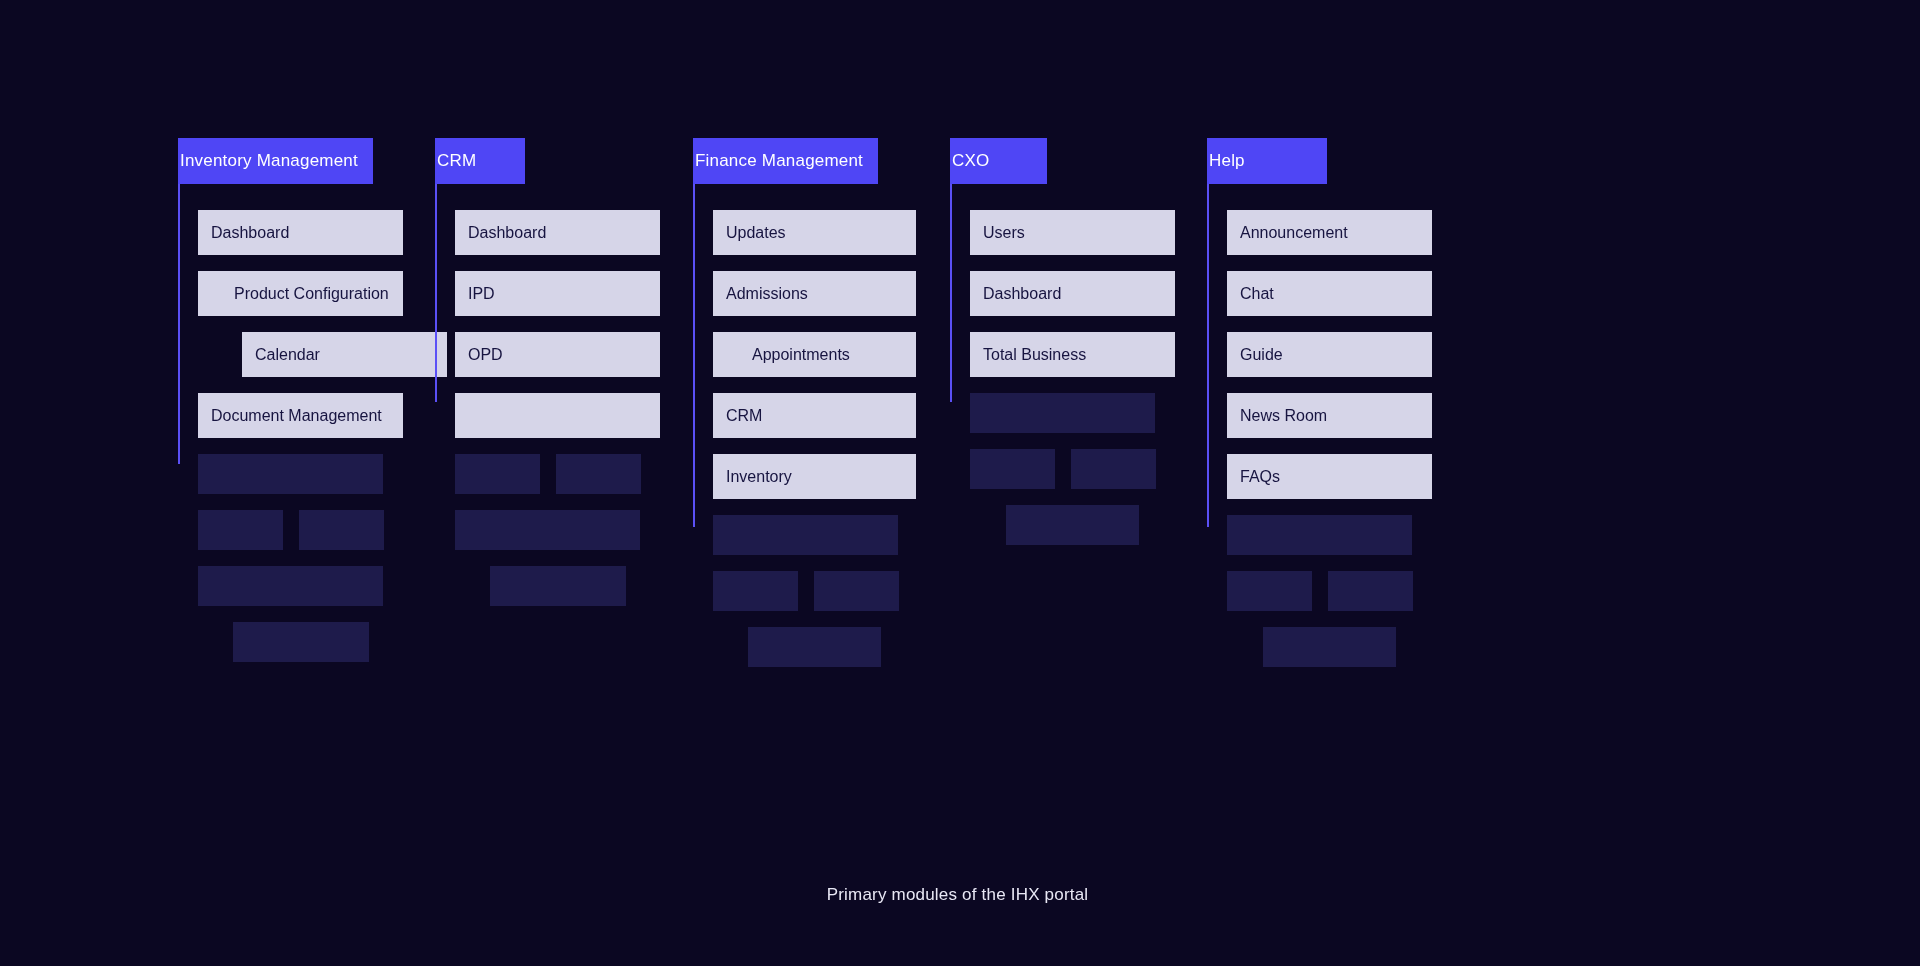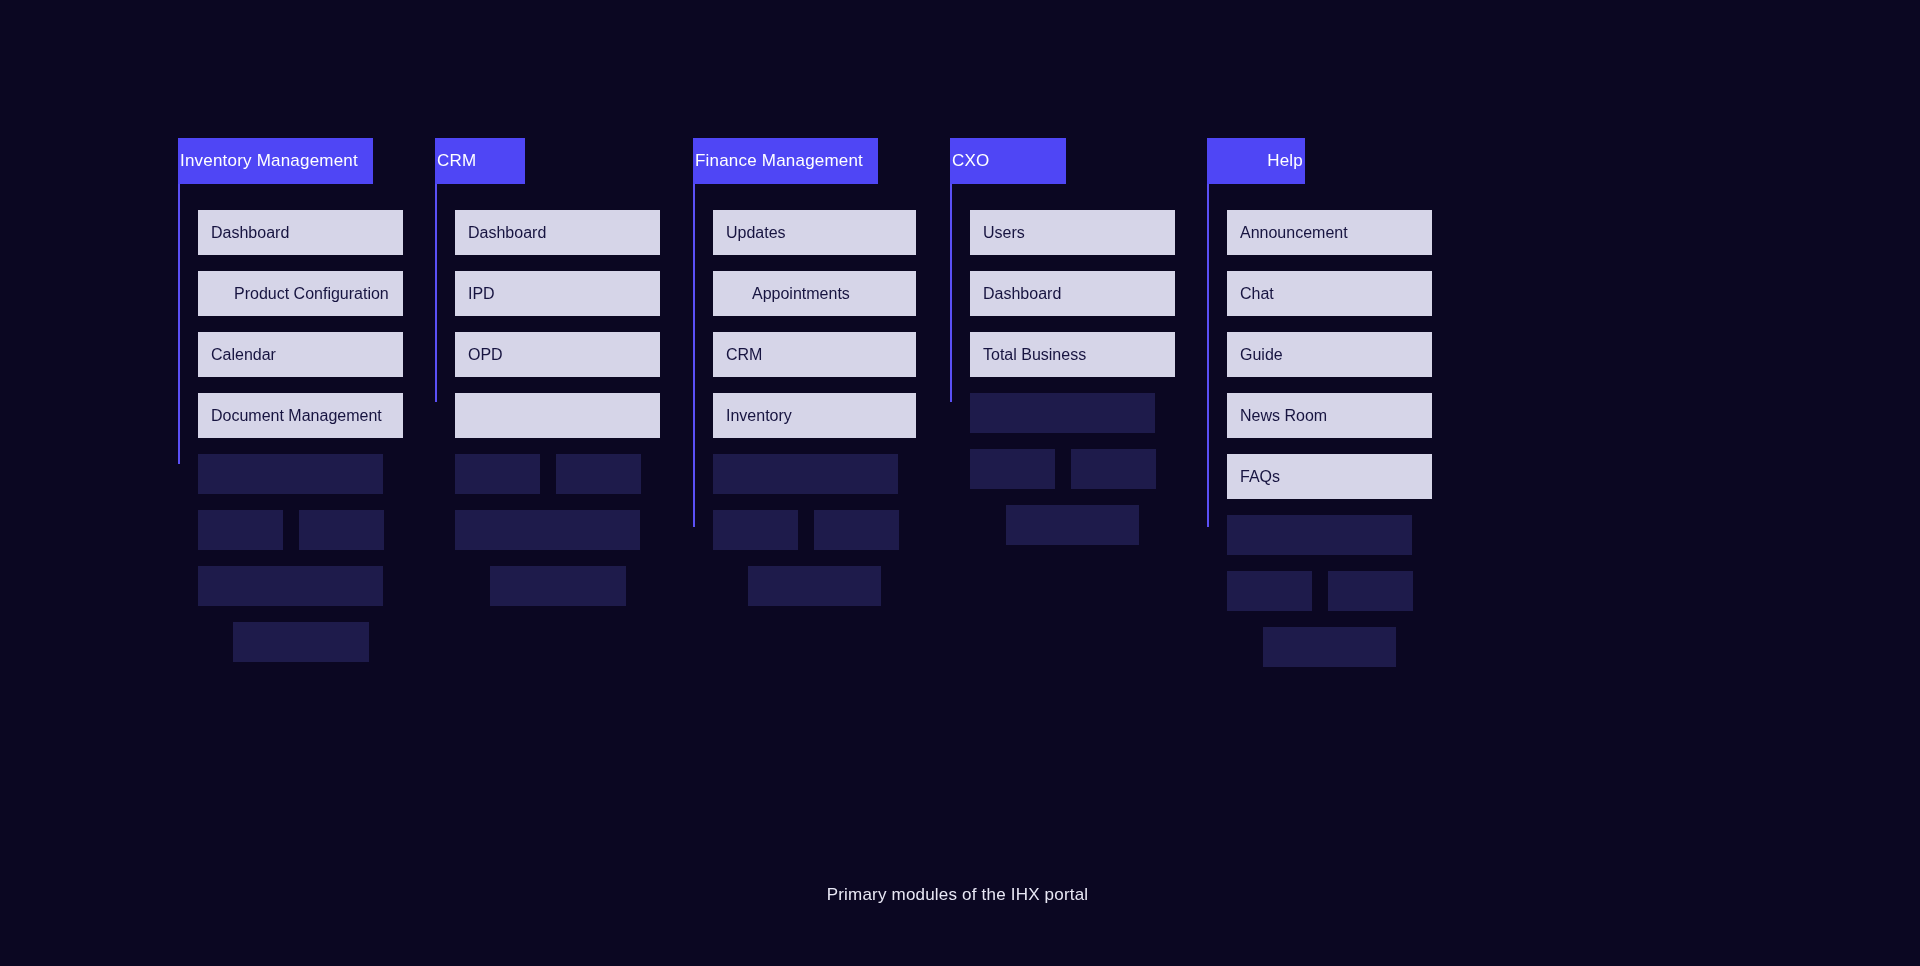--- a/index.html
+++ b/index.html
@@ -120,21 +120,21 @@
         <span>Inventory Management</span>
       </div>
       <div class="col-spine" style="height: 280px;"></div>
       <div class="col-items">
         <div class="item" style="width: 205px;">
           <span>Dashboard</span>
         </div>
         <div class="item" style="width: 205px; padding-left: 36px;">
           <span>Product Configuration</span>
         </div>
-        <div class="item" style="width: 205px;">
+        <div class="item" style="width: 205px; margin-left: 44px;">
           <span>Calendar</span>
         </div>
         <div class="item" style="width: 205px;">
           <span>Document Management</span>
         </div>
       </div>
       <div class="ph-group" style="width: 225px; margin-top: 14px;">
         <div class="ph" style="width: 185px; height: 40px;"></div>
         <div class="ph-row">
           <div class="ph" style="width: 85px; height: 40px;"></div>
@@ -178,20 +178,23 @@
     </div>
     <div class="column" style="left: 693px;">
       <div class="col-header" style="width: 185px;">
         <span>Finance Management</span>
       </div>
       <div class="col-spine" style="height: 343px;"></div>
       <div class="col-items">
         <div class="item" style="width: 203px;">
           <span>Updates</span>
         </div>
+        <div class="item" style="width: 203px;">
+          <span>Admissions</span>
+        </div>
         <div class="item" style="width: 203px; padding-left: 39px;">
           <span>Appointments</span>
         </div>
         <div class="item" style="width: 203px;">
           <span>CRM</span>
         </div>
         <div class="item" style="width: 203px;">
           <span>Inventory</span>
         </div>
       </div>
@@ -200,21 +203,21 @@
         <div class="ph-row">
           <div class="ph" style="width: 85px; height: 40px;"></div>
           <div class="ph" style="width: 85px; height: 40px;"></div>
         </div>
         <div class="ph-center" style="width: 203px;">
           <div class="ph" style="width: 133px; height: 40px;"></div>
         </div>
       </div>
     </div>
     <div class="column" style="left: 950px;">
-      <div class="col-header" style="width: 116px; text-align: right;">
+      <div class="col-header" style="width: 97px; text-align: right;">
         <span>CXO</span>
       </div>
       <div class="col-spine" style="height: 218px;"></div>
       <div class="col-items">
         <div class="item" style="width: 205px;">
           <span>Users</span>
         </div>
         <div class="item" style="width: 205px;">
           <span>Dashboard</span>
         </div>
@@ -227,21 +230,21 @@
         <div class="ph-row">
           <div class="ph" style="width: 85px; height: 40px;"></div>
           <div class="ph" style="width: 85px; height: 40px;"></div>
         </div>
         <div class="ph-center" style="width: 205px;">
           <div class="ph" style="width: 133px; height: 40px;"></div>
         </div>
       </div>
     </div>
     <div class="column" style="left: 1207px;">
-      <div class="col-header" style="width: 98px; justify-content: flex-end;">
+      <div class="col-header" style="width: 120px;">
         <span>Help</span>
       </div>
       <div class="col-spine" style="height: 343px;"></div>
       <div class="col-items">
         <div class="item" style="width: 205px;">
           <span>Announcement</span>
         </div>
         <div class="item" style="width: 205px;">
           <span>Chat</span>
         </div>

